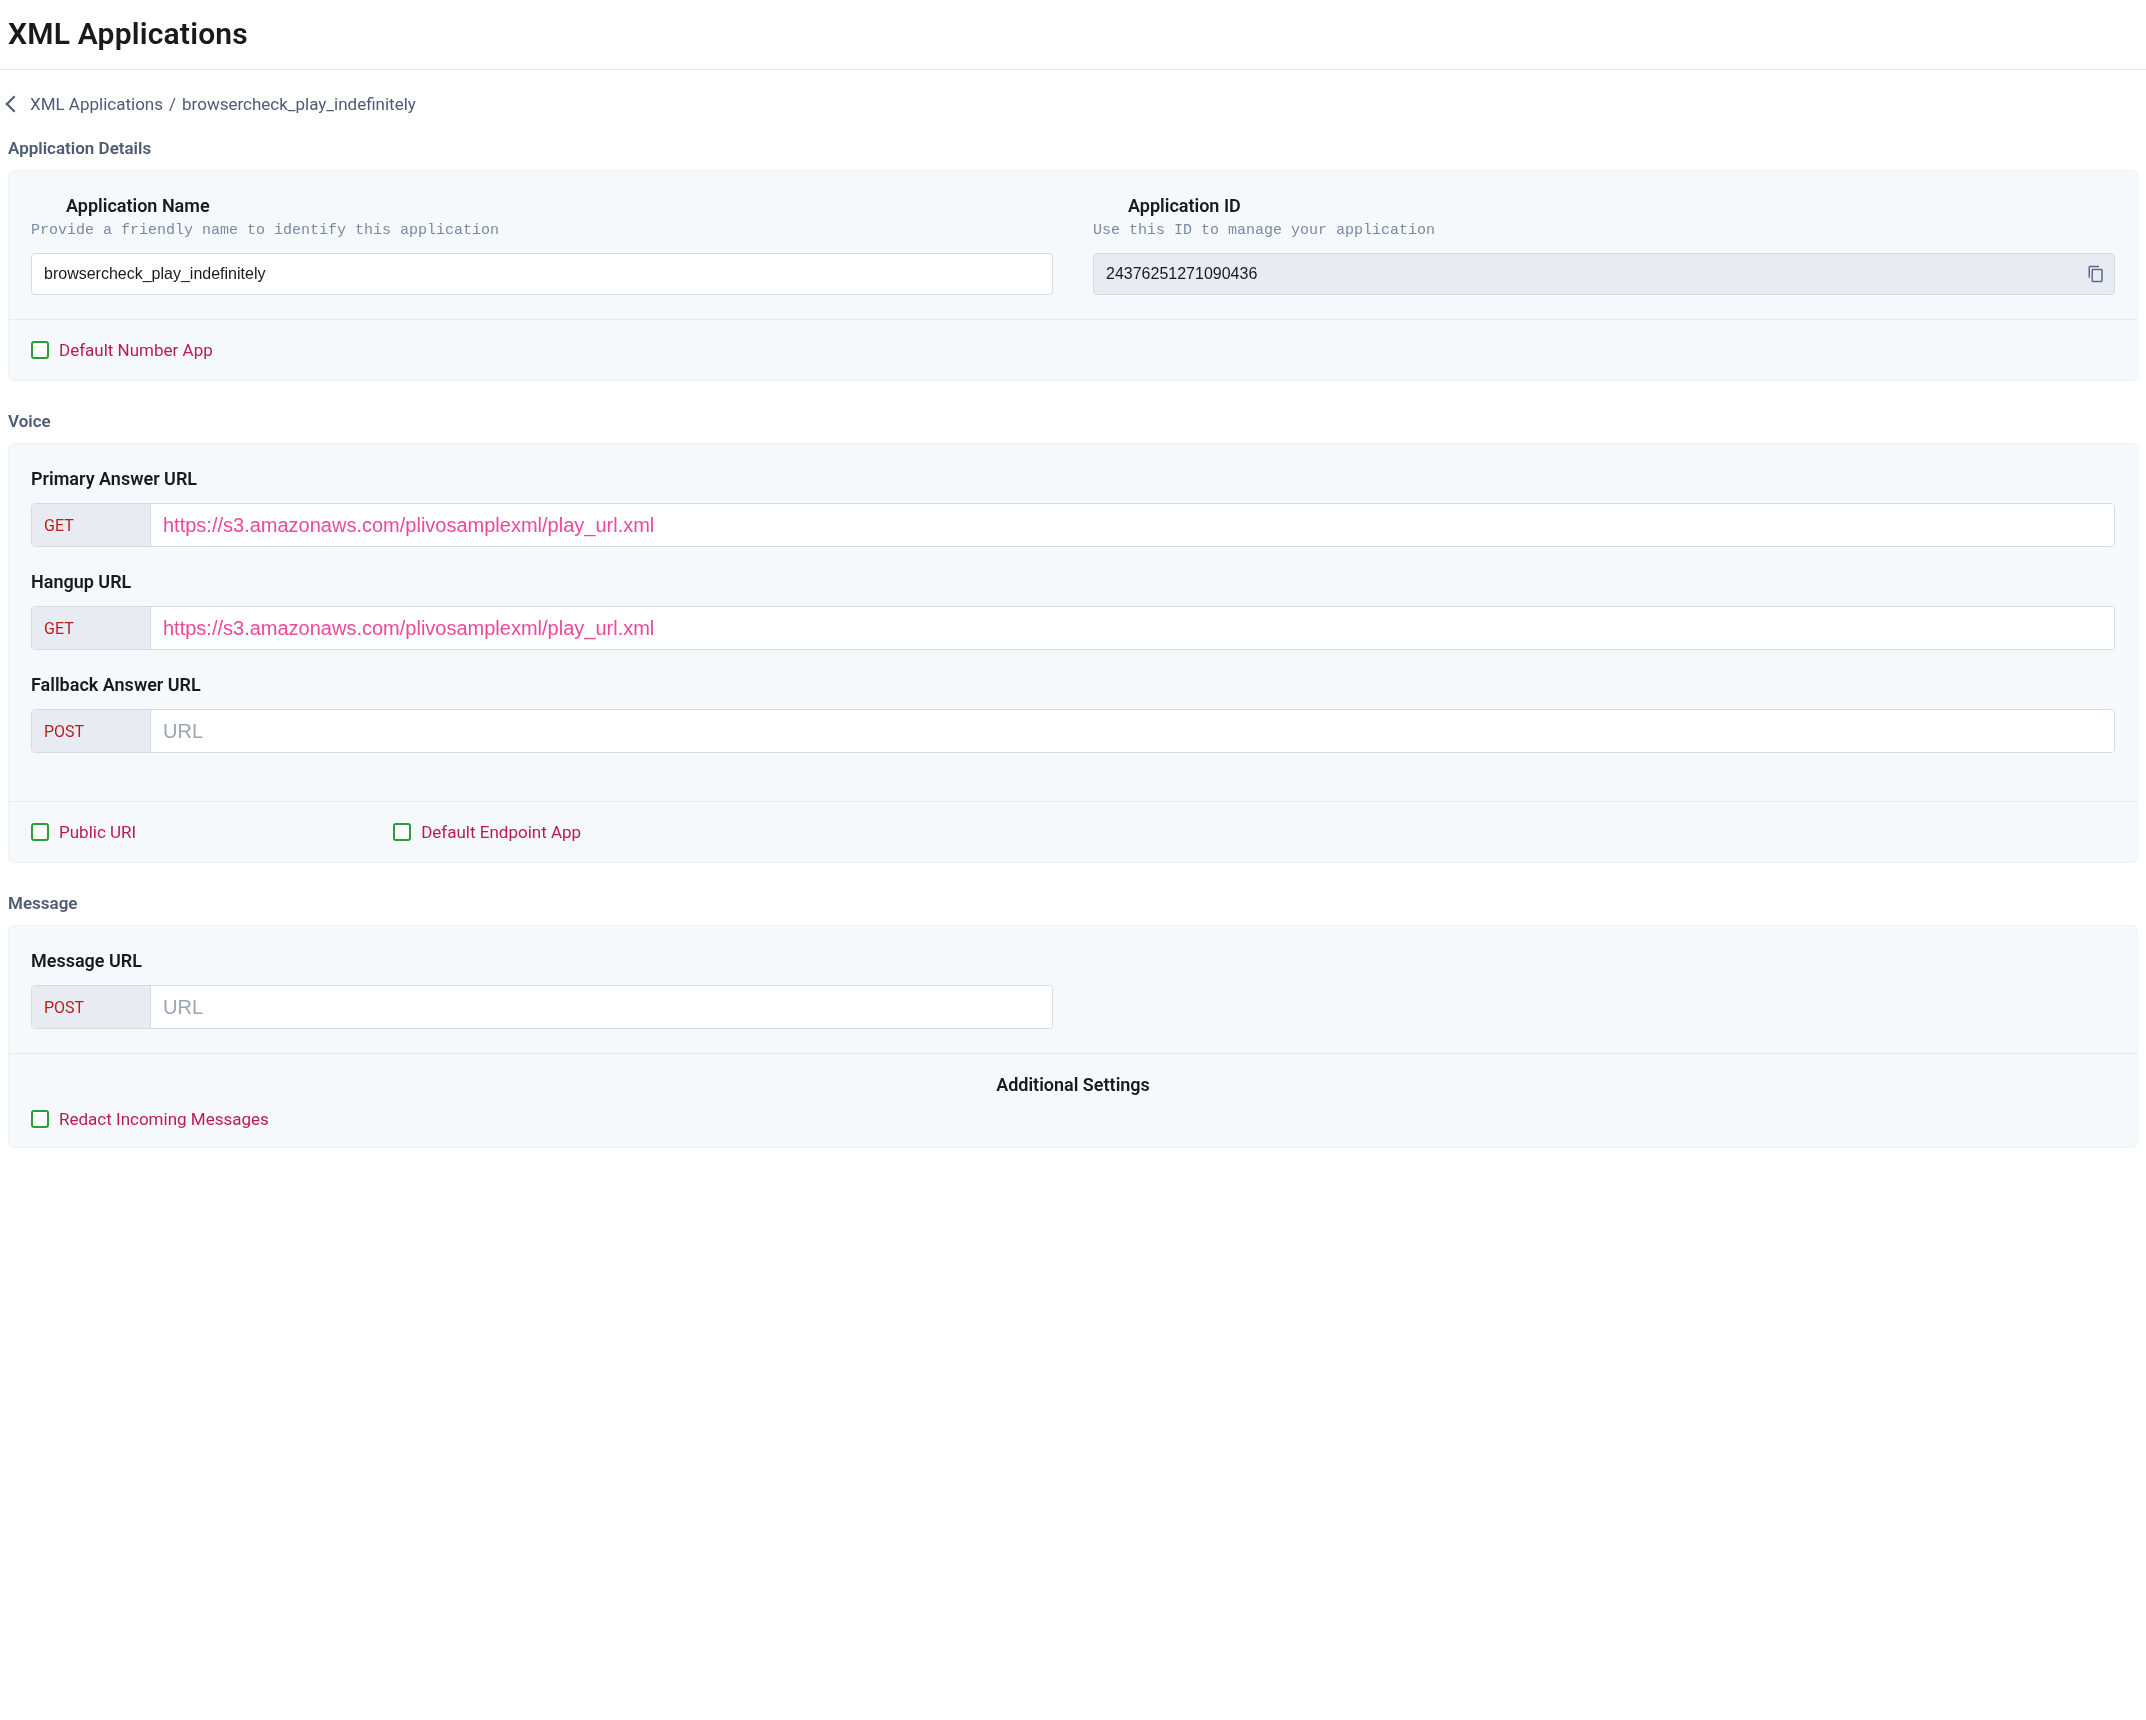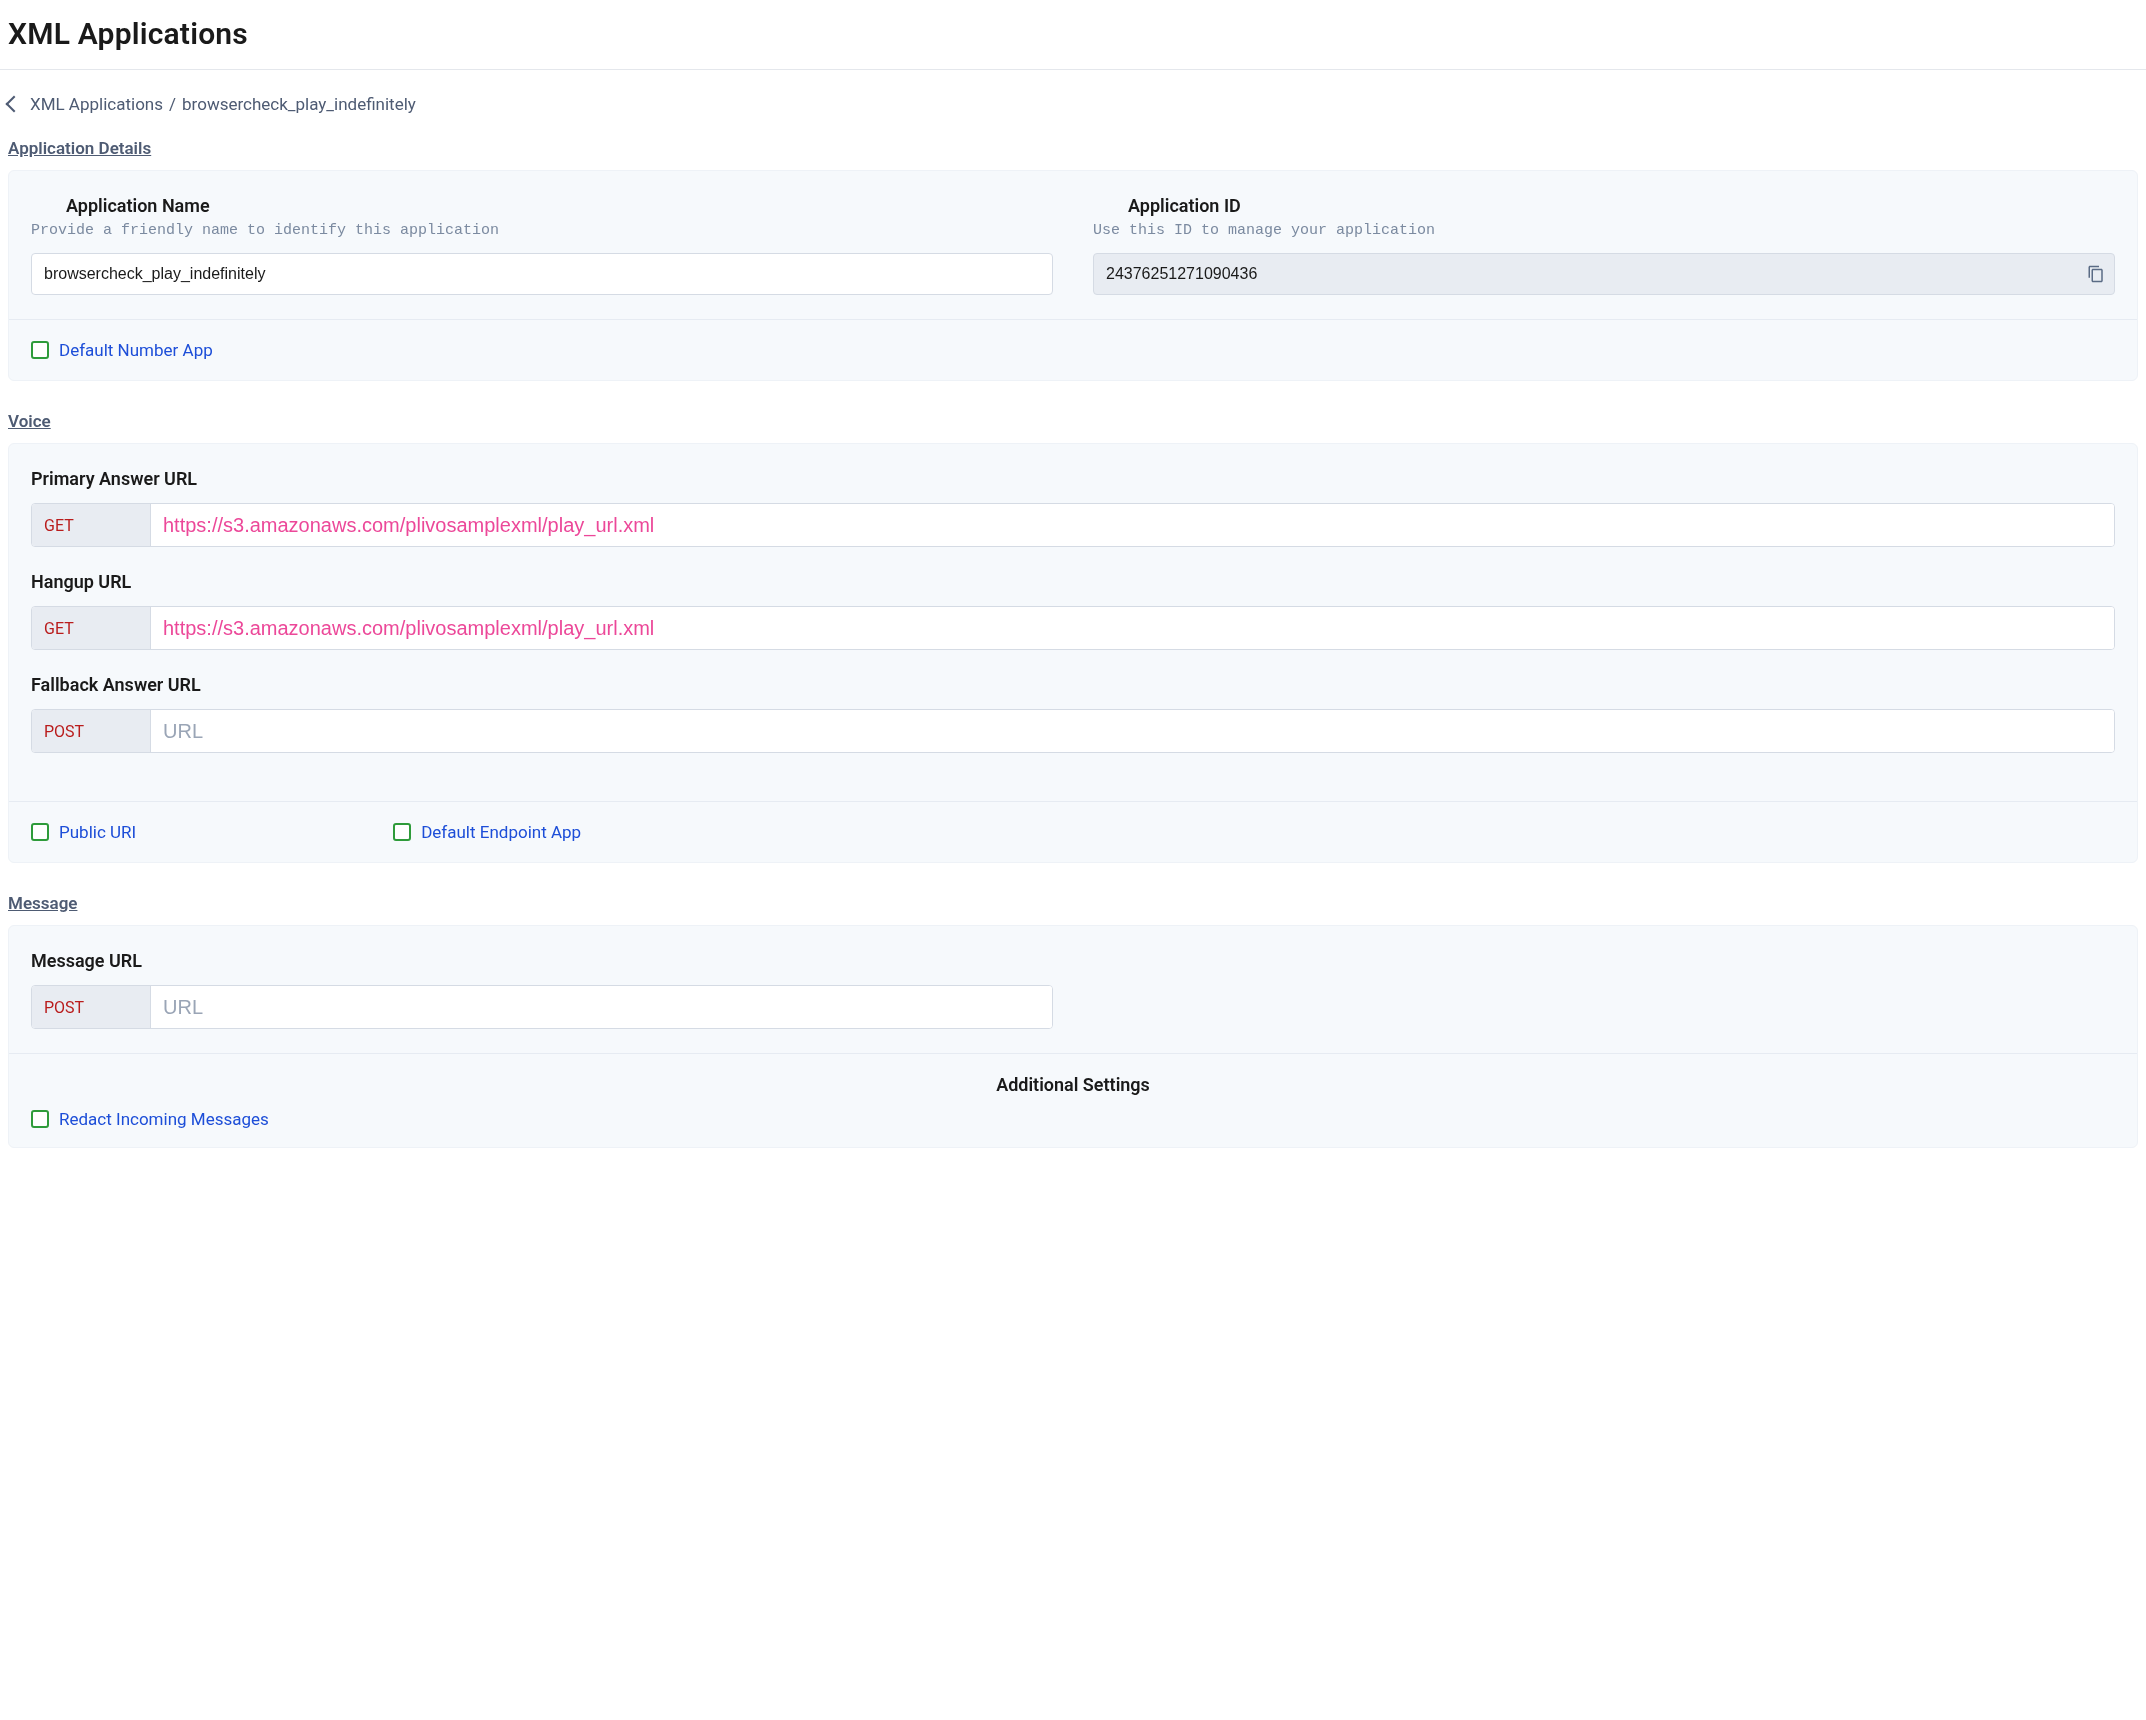--- a/index.html
+++ b/index.html
@@ -32,21 +32,20 @@
     font-size: 17px;
   }
   .breadcrumb a { color: #4e5b73; text-decoration: none; cursor: pointer; }
   .breadcrumb .sep { color: #4e5b73; }
 
   .section-title {
     font-size: 17px;
     font-weight: 600;
     color: #4e5b73;
     margin: 4px 0 12px 0;
-    text-decoration: underline;
   }
 
   .card {
     background: #f6f9fc;
     border: 1px solid #eef2f7;
     border-radius: 6px;
     margin-bottom: 30px;
     overflow: hidden;
   }
   .card-row {
@@ -138,21 +137,21 @@
     display: flex;
     gap: 257px;
     flex-wrap: wrap;
   }
   .checkbox {
     display: flex;
     align-items: center;
     gap: 10px;
     cursor: pointer;
     font-size: 17px;
-    color: #1d4ed8;
+    color: #be185d;
   }
   .checkbox .box {
     width: 18px; height: 18px;
     border: 2px solid #2e9b3a;
     border-radius: 3px;
     background: #ffffff;
     display: inline-block;
   }
 
   .voice-grid {

